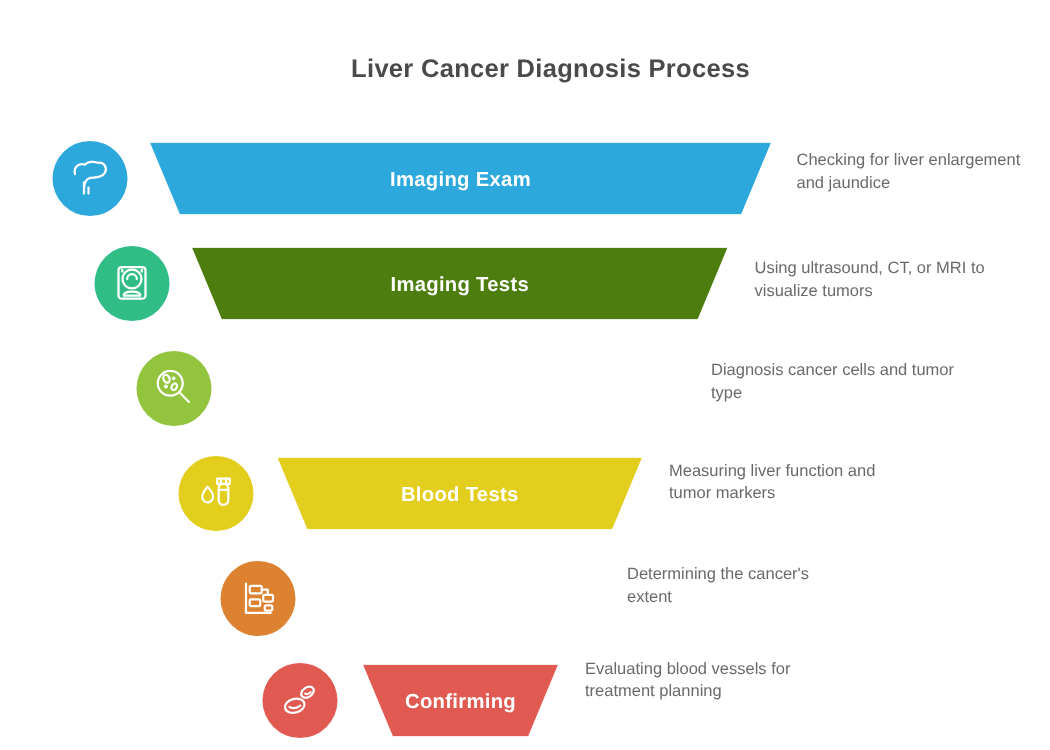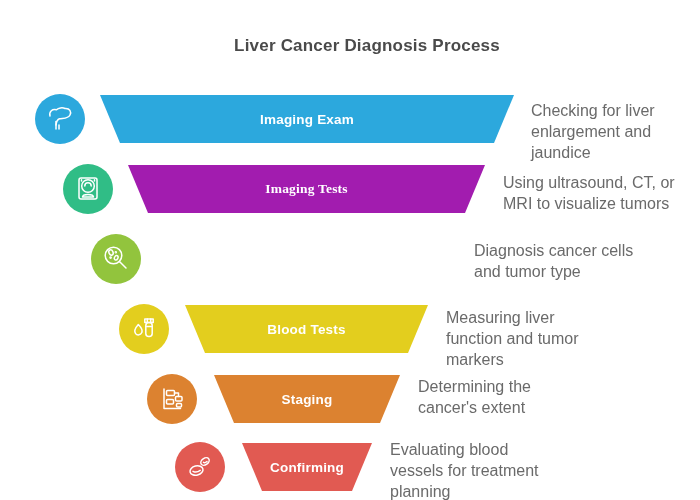--- a/index.html
+++ b/index.html
@@ -17,21 +17,21 @@
   }
   .row-circle svg{display:block;}
   .row-bar{
     position:absolute;height:48px;display:flex;align-items:center;justify-content:center;
     clip-path:polygon(0 0,100% 0,calc(100% - 20px) 100%,20px 100%);
   }
   .row-label{
     color:#ffffff;font-size:13.5px;font-weight:bold;letter-spacing:.2px;
   }
   .row-desc{
-    position:absolute;font-size:16px;line-height:1.32;color:#6a6a6a;
+    position:absolute;font-size:11px;line-height:1.32;color:#6a6a6a;
   }
   
   .c0{left:35px;top:94px;}   .b0{left:100px;top:95px;width:414px;}  .d0{left:531px;top:100px;width:150px;}
   .c1{left:63px;top:164px;}  .b1{left:128px;top:165px;width:357px;} .d1{left:503px;top:172px;width:172px;}
   .c2{left:91px;top:234px;}  .b2{left:157px;top:235px;width:300px;} .d2{left:474px;top:240px;width:165px;}
   .c3{left:119px;top:304px;} .b3{left:185px;top:305px;width:243px;} .d3{left:446px;top:307px;width:165px;}
   .c4{left:147px;top:374px;} .b4{left:214px;top:375px;width:186px;} .d4{left:418px;top:376px;width:150px;}
   .c5{left:175px;top:442px;} .b5{left:242px;top:443px;width:130px;} .d5{left:390px;top:439px;width:150px;}
 </style>
 </head>
@@ -55,21 +55,21 @@
 
   <div class="row-circle c1" style="background-color: rgb(48, 189, 134);">
     <svg width="32" height="32" viewBox="0 0 32 32" fill="none" stroke="#fff" stroke-width="1.5" stroke-linecap="round" stroke-linejoin="round">
       <rect x="7" y="5" width="18" height="21" rx="2"></rect>
       <circle cx="16" cy="13" r="6.3"></circle>
       <path d="M12.8 13 a3.2 3.2 0 0 1 6.4 0"></path>
       <path d="M10.5 24 C10.5 20.5 21.5 20.5 21.5 24 Z"></path>
       <path d="M9.5 8 L9.5 6.8 M22.5 8 L22.5 6.8"></path>
     </svg>
   </div>
-  <div class="row-bar b1" style="background-color: #a21caf; font-family: Liberation Serif, serif;">
+  <div class="row-bar b1" style="background-color: #4d7c0f;">
     <span class="row-label">Imaging Tests</span>
   </div>
   <div class="row-desc d1">Using ultrasound, CT, or MRI to visualize tumors</div>
 
   <div class="row-circle c2" style="background-color: rgb(146, 196, 61);">
     <svg width="32" height="32" viewBox="0 0 32 32" fill="none" stroke="#fff" stroke-width="1.5" stroke-linecap="round" stroke-linejoin="round">
       <circle cx="13.5" cy="12.5" r="8.3"></circle>
       <line x1="19.7" y1="18.7" x2="26" y2="25"></line>
       <ellipse cx="11" cy="9.5" rx="2" ry="2.7" transform="rotate(-25 11 9.5)"></ellipse>
       <ellipse cx="16.2" cy="14.8" rx="1.7" ry="2.3" transform="rotate(28 16.2 14.8)"></ellipse>
@@ -96,23 +96,20 @@
   <div class="row-circle c4" style="background-color: rgb(220, 130, 48);">
     <svg width="32" height="32" viewBox="0 0 32 32" fill="none" stroke="#fff" stroke-width="1.5" stroke-linecap="round" stroke-linejoin="round">
       <path d="M8 6 L8 25.5 L24.5 25.5"></path>
       <rect x="10.5" y="7.5" width="8" height="5" rx="1"></rect>
       <path d="M18.5 10 L22.5 10 L22.5 13.5"></path>
       <rect x="19.5" y="13.5" width="6.5" height="4.5" rx="1"></rect>
       <rect x="10.5" y="16.5" width="7" height="4.5" rx="1"></rect>
       <rect x="20.5" y="20.5" width="5" height="3.5" rx="1"></rect>
     </svg>
   </div>
-  <div class="row-bar b4" style="background-color: rgb(220, 130, 48);">
-    <span class="row-label">Staging</span>
-  </div>
   <div class="row-desc d4">Determining the cancer's extent</div>
 
   <div class="row-circle c5" style="background-color: rgb(225, 90, 82);">
     <svg width="32" height="32" viewBox="0 0 32 32" fill="none" stroke="#fff" stroke-width="1.5" stroke-linecap="round" stroke-linejoin="round">
       <ellipse cx="21" cy="10.5" rx="4.6" ry="3.2" transform="rotate(-35 21 10.5)"></ellipse>
       <path d="M19.5 11.4 Q21 12.3 23 10.5"></path>
       <ellipse cx="12.5" cy="19.5" rx="6.6" ry="4.6" transform="rotate(-14 12.5 19.5)"></ellipse>
       <path d="M9 20.3 Q12.5 22.2 16.2 19.4"></path>
     </svg>
   </div>

